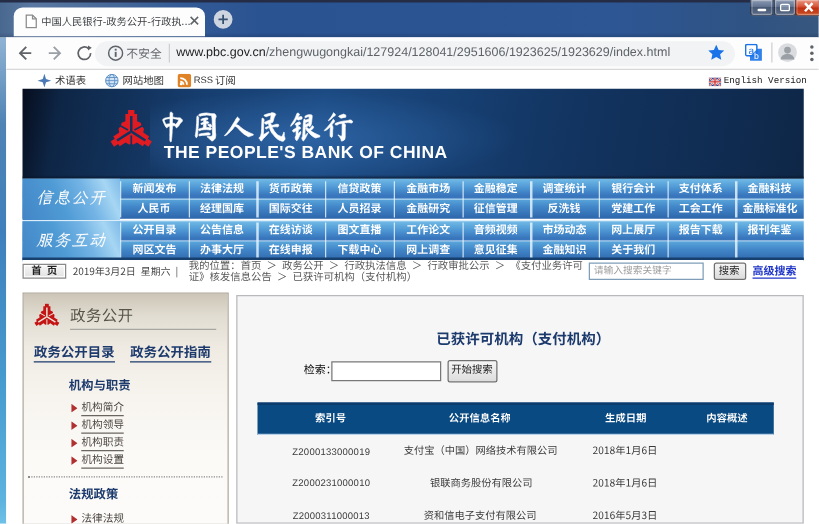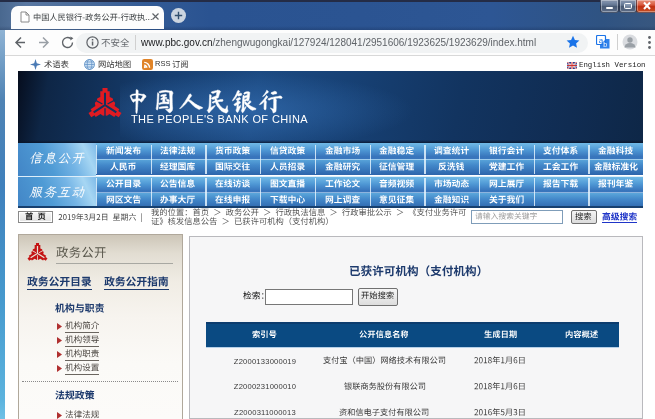--- a/index.html
+++ b/index.html
@@ -430,21 +430,21 @@
       <g fill="#fff" stroke="#fff" stroke-width="22">
         <use href="#q4e2dk" x="0" y="880"></use>
         <use href="#q56fdk" x="1031" y="880"></use>
         <use href="#q4ebak" x="2062" y="880"></use>
         <use href="#q6c11k" x="3093" y="880"></use>
         <use href="#q94f6k" x="4124" y="880"></use>
         <use href="#q884ck" x="5155" y="880"></use>
       </g>
     </svg>
   </div>
-<div style="position:absolute;left:131.0px;top:113.5px;font-family:'Liberation Sans';font-size:11px;font-weight:normal;color:#fff;letter-spacing:0.38px;white-space:nowrap;line-height:1">THE PEOPLE'S BANK OF CHINA</div>
+<div style="position:absolute;left:131.0px;top:113.5px;font-family:'Liberation Sans';font-size:14px;font-weight:bold;color:#fff;letter-spacing:0.38px;white-space:nowrap;line-height:1">THE PEOPLE'S BANK OF CHINA</div>
 <div style="position:absolute;left:17.5px;top:143.0px;width:625.5px;height:16.2px;background:linear-gradient(#71bae6 0%,#4e97d4 45%,#3875bc 85%,#3a76bc 100%)"></div>
 <div style="position:absolute;left:17.5px;top:159.2px;width:625.5px;height:16.2px;background:linear-gradient(#5ba7db 0%,#4287c9 40%,#2d65ab 100%)"></div>
 <div style="position:absolute;left:17.5px;top:143.0px;width:78.5px;height:32.5px;background:linear-gradient(65deg,#4285c6 0%,#4f9bd5 40%,#74b4e5 65%,#a6d6f3 85%,#7db9e8 100%)"></div>
 <div style="position:absolute;left:29.9px;top:151.4px;line-height:0">
     <svg class="cj" transform="skewX(-14)" style="width:55.2px;height:15.6px" viewBox="0 0 4182 1180">
       <g fill="#fff" stroke="#fff" stroke-width="10">
         <use href="#q4fe1w" x="0" y="880"></use>
         <use href="#q606fw" x="1061" y="880"></use>
         <use href="#q516cw" x="2121" y="880"></use>
         <use href="#q5f00w" x="3182" y="880"></use>

